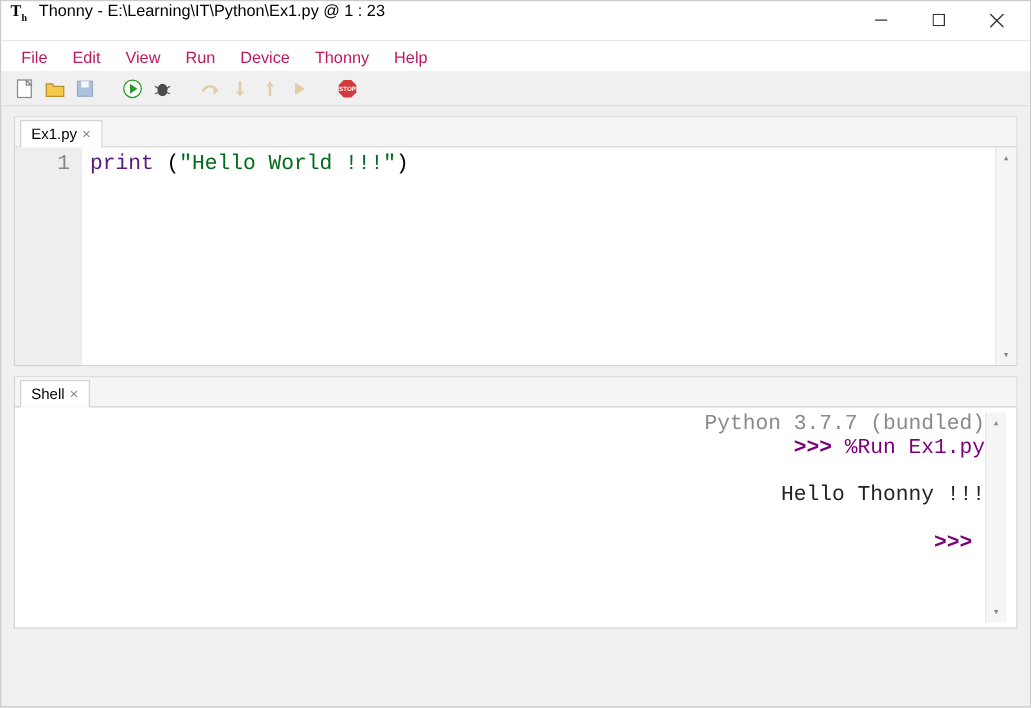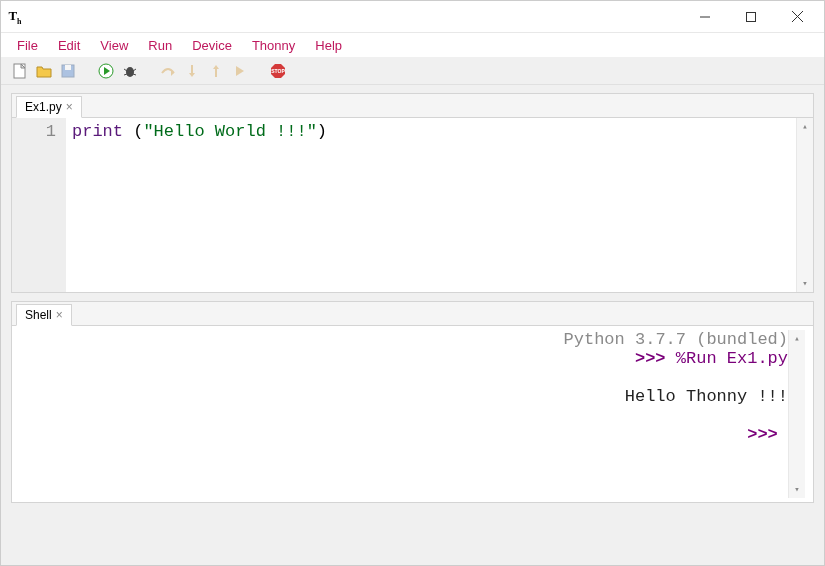--- a/index.html
+++ b/index.html
@@ -9,21 +9,20 @@
   background: #f0f0f0;
   width: 825px;
   height: 566px;
   overflow: hidden;
   border: 1px solid #ccc;
 }
 .titlebar {
   height: 32px;
   background: #fff;
   display: flex;
-  align-items: center;
   padding: 0 4px;
   border-bottom: 1px solid #e8e8e8;
 }
 .titlebar .app-icon { width: 20px; text-align: center; font-weight: bold; font-family: serif; }
 .titlebar .title { margin-left: 6px; font-size: 13px; color: #000; flex: 0 0 auto; }
 .titlebar .spacer { flex: 1; }
 .titlebar .win-btn {
   width: 46px; height: 30px; display: flex; align-items: center; justify-content: center;
   font-size: 11px; color: #333;
 }
@@ -124,20 +123,21 @@
 .gray { color: #8a8a8a; }
 .prompt { color: #7a007a; font-weight: bold; }
 .cmd { color: #7a007a; }
 .out { color: #222; }
 </style>
 </head>
 <body>
 
 <div class="titlebar">
   <span class="app-icon">T<sub style="font-size:8px">h</sub></span>
+  <span class="title">Thonny  -  E:\Learning\IT\Python\Ex1.py  @  1 : 23</span>
   <span class="spacer"></span>
   <div class="win-btn">
     <svg width="10" height="10">
         <line x1="0" y1="5" x2="10" y2="5"></line>
       </svg>
   </div>
   <div class="win-btn">
     <svg width="10" height="10">
         <rect x="0.5" y="0.5" width="9" height="9"></rect>
       </svg>

